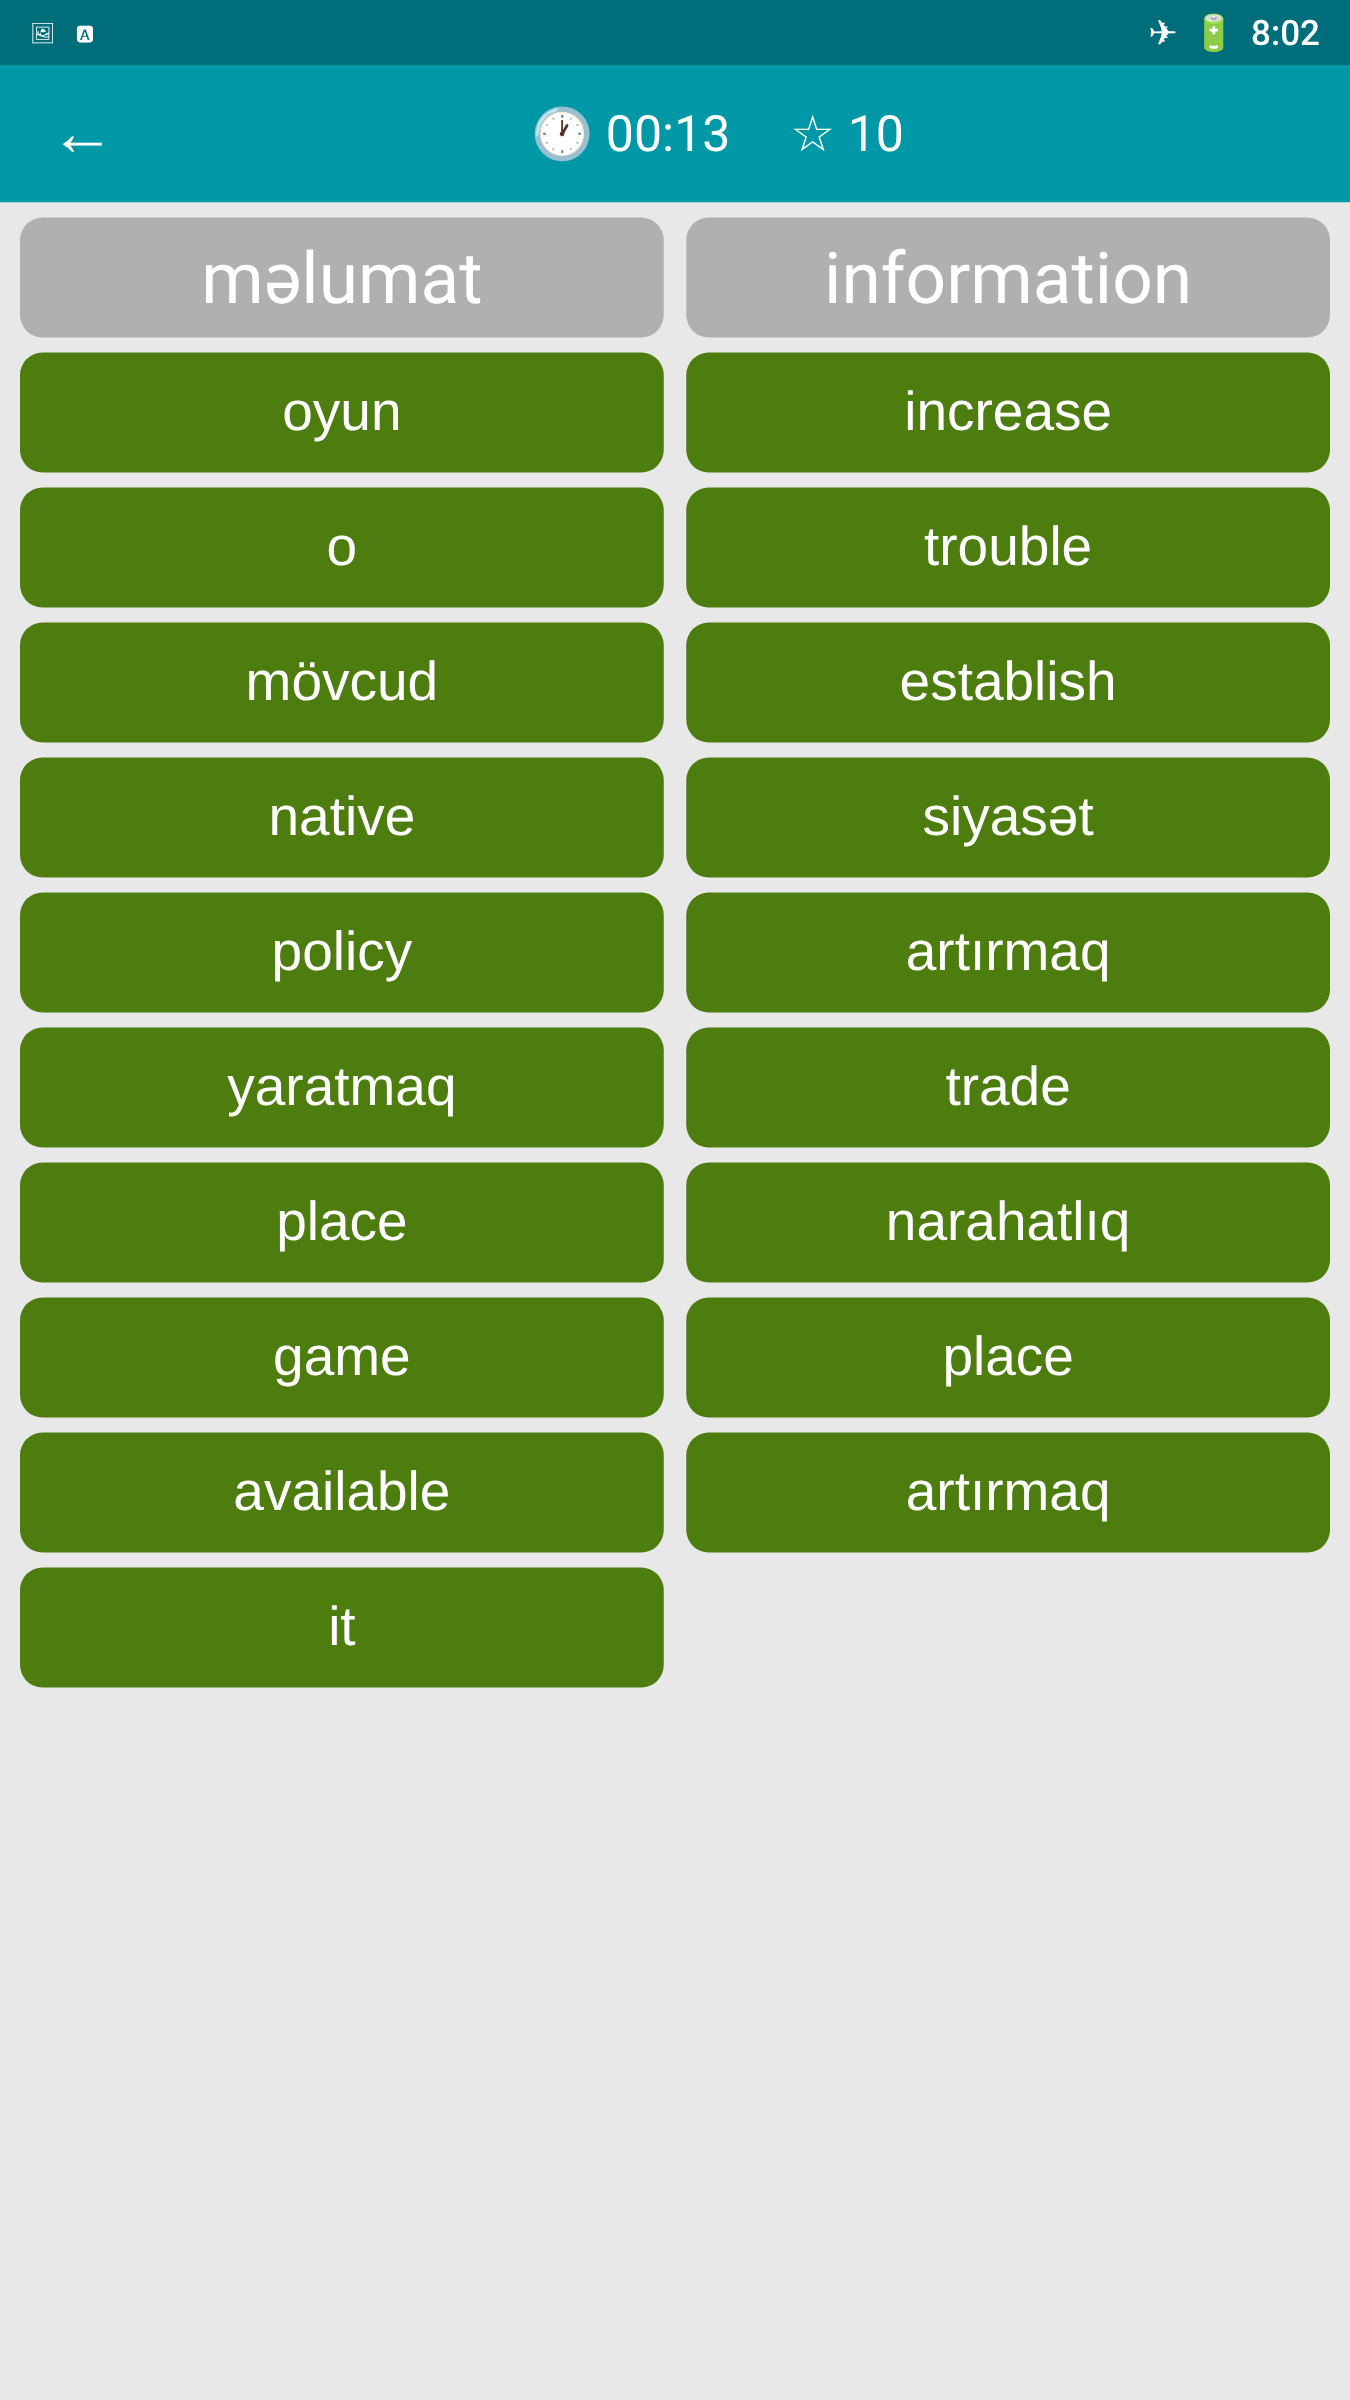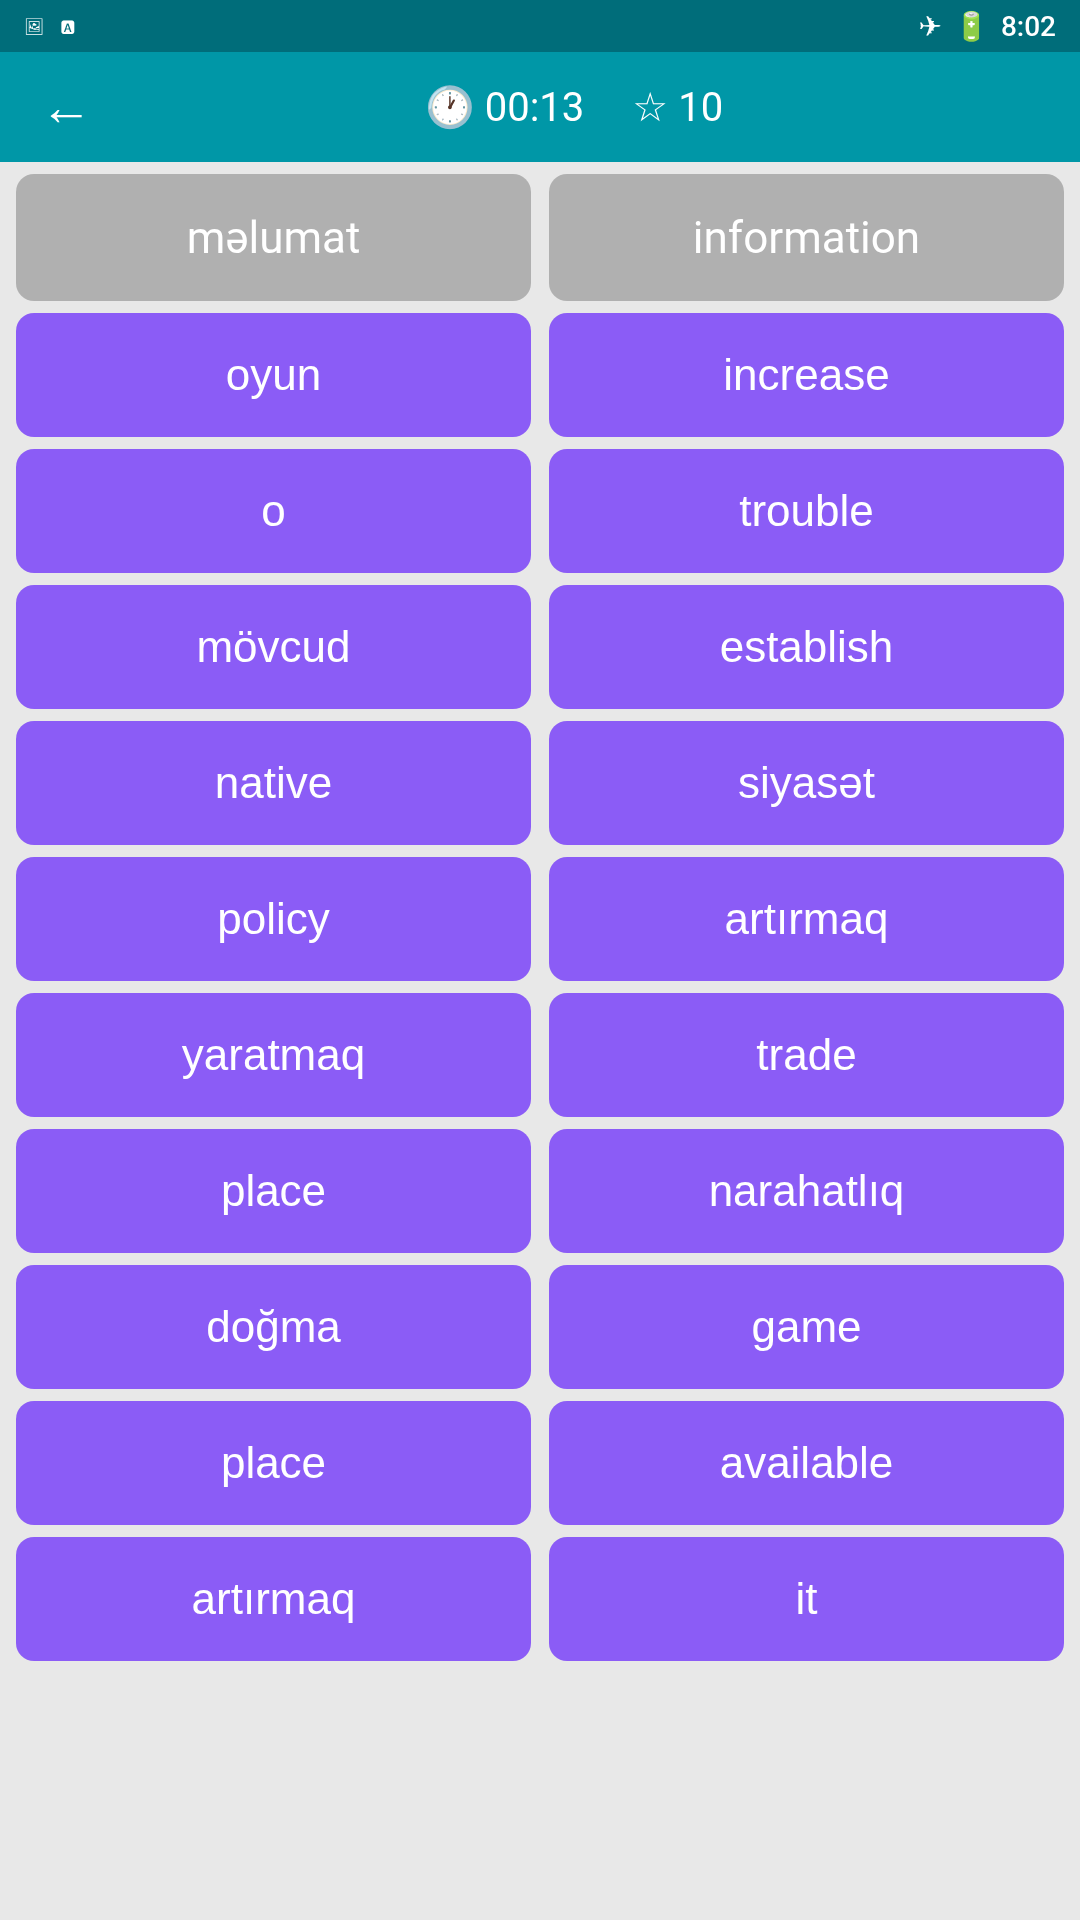--- a/index.html
+++ b/index.html
@@ -86,35 +86,35 @@
     .word-grid {
       display: grid;
       grid-template-columns: 1fr 1fr;
       gap: 12px 18px;
     }
 
     
     .word-header {
       background: #b0b0b0;
       border-radius: 18px;
-      height: 127px;
+      height: 96px;
       display: flex;
       align-items: center;
       justify-content: center;
       color: white;
-      font-size: 44px;
+      font-size: 57px;
       font-weight: 400;
       cursor: pointer;
     }
 
     
     .word-btn {
-      background: #8b5cf6;
+      background: #4d7c0f;
       border-radius: 18px;
-      height: 124px;
+      height: 96px;
       display: flex;
       align-items: center;
       justify-content: center;
       color: white;
       font-size: 44px;
       font-weight: 400;
       cursor: pointer;
       border: none;
       outline: none;
       transition: background 0.15s;
@@ -168,20 +168,19 @@
       <button class="word-btn">mövcud</button>
       <button class="word-btn">establish</button>
       <button class="word-btn">native</button>
       <button class="word-btn">siyasət</button>
       <button class="word-btn">policy</button>
       <button class="word-btn">artırmaq</button>
       <button class="word-btn">yaratmaq</button>
       <button class="word-btn">trade</button>
       <button class="word-btn">place</button>
       <button class="word-btn">narahatlıq</button>
-      <button class="word-btn">doğma</button>
       <button class="word-btn">game</button>
       <button class="word-btn">place</button>
       <button class="word-btn">available</button>
       <button class="word-btn">artırmaq</button>
       <button class="word-btn">it</button>
     </div>
 </div>
 
 </body></html>

